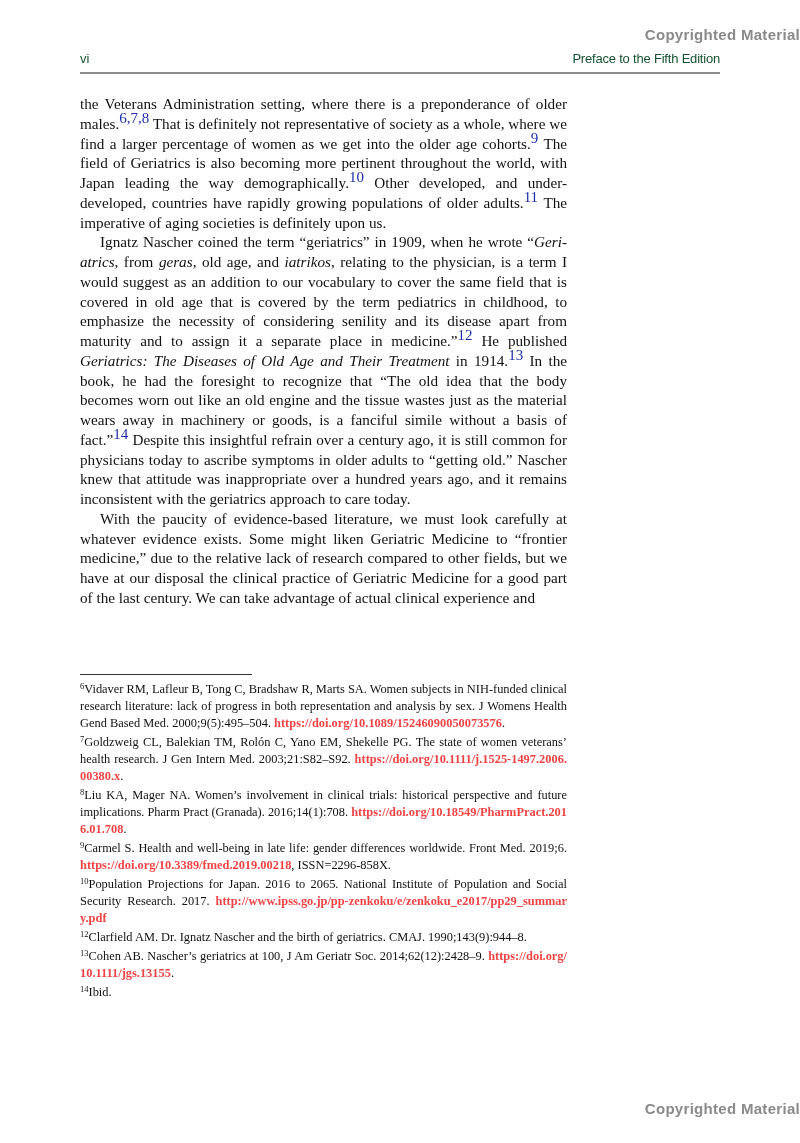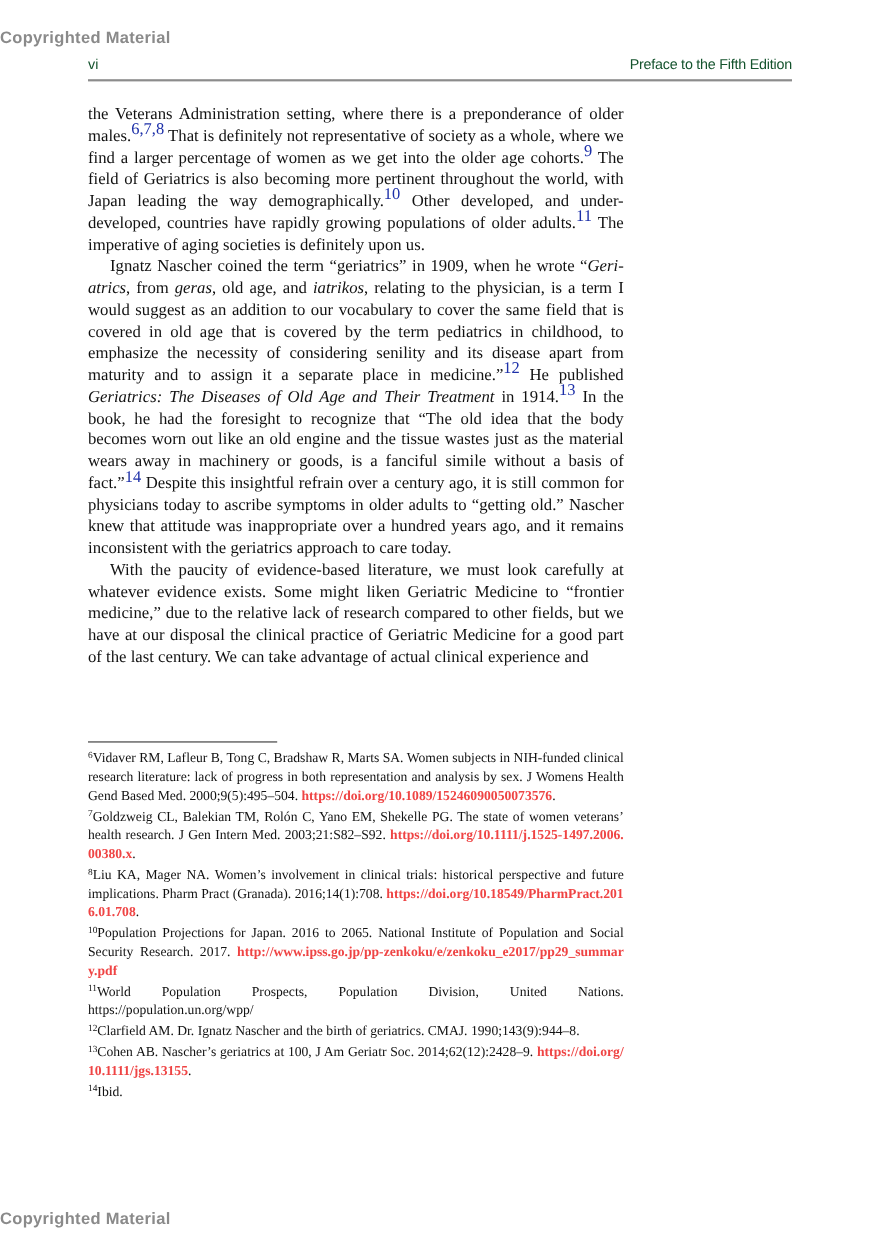--- a/index.html
+++ b/index.html
@@ -1,18 +1,18 @@
 <!DOCTYPE html>
 <html><head>
   <meta charset="utf-8">
   <style>
     html, body { margin: 0; padding: 0; background: #ffffff; }
     body { width: 800px; height: 1143px; position: relative; overflow: hidden; }
     .watermark {
-      position: absolute; left: 0; width: 800px; text-align: left;
+      position: absolute; left: 0; width: 800px; text-align: right;
       font-family: "Liberation Sans", sans-serif; font-size: 15px; font-weight: bold;
       color: #8a8a8a; letter-spacing: 0.3px;
     }
     .wm-top { top: 26px; }
     .wm-bottom { top: 1100px; }
     .running-head {
       position: absolute; left: 80px; top: 50px; width: 640px; height: 22px;
       font-family: "Liberation Sans", sans-serif; font-size: 13px; color: #14532d;
       border-bottom: 2px solid #8c8c8c;
     }
@@ -55,20 +55,20 @@
   <p class="indent"><span>Ignatz Nascher coined the term “geriatrics” in 1909, when he wrote “</span><i>Geri­atrics</i><span>, from </span><i>geras</i><span>, old age, and </span><i>iatrikos</i><span>, relating to the physician, is a term I would suggest as an addition to our vocabulary to cover the same field that is covered in old age that is covered by the term pediatrics in childhood, to emphasize the necessity of considering senility and its disease apart from maturity and to assign it a separate place in medicine.”</span><sup class="ref">12</sup><span> He published </span><i>Geriatrics: The Diseases of Old Age and Their Treatment</i><span> in 1914.</span><sup class="ref">13</sup><span> In the book, he had the foresight to recognize that “The old idea that the body becomes worn out like an old engine and the tissue wastes just as the material wears away in machinery or goods, is a fanciful simile without a basis of fact.”</span><sup class="ref">14</sup><span> Despite this insightful refrain over a century ago, it is still common for physicians today to ascribe symptoms in older adults to “getting old.” Nascher knew that attitude was inappropriate over a hundred years ago, and it remains inconsistent with the geriatrics approach to care today.</span></p>
   <p class="indent">With the paucity of evidence-based literature, we must look carefully at whatever evidence exists. Some might liken Geriatric Medicine to “frontier medicine,” due to the relative lack of research compared to other fields, but we have at our disposal the clinical practice of Geriatric Medicine for a good part of the last century. We can take advantage of actual clinical experience and</p>
 </div>
 
 <div class="fn-rule"></div>
 
 <div class="footnotes">
   <p class="fn"><sup>6</sup><span>Vidaver RM, Lafleur B, Tong C, Bradshaw R, Marts SA. Women subjects in NIH-funded clinical research literature: lack of progress in both representation and analysis by sex. J Womens Health Gend Based Med. 2000;9(5):495–504. </span><a class="link">https://doi.org/10.1089/15246090050073576</a><span>.</span></p>
   <p class="fn"><sup>7</sup><span>Goldzweig CL, Balekian TM, Rolón C, Yano EM, Shekelle PG. The state of women veterans’ health research. J Gen Intern Med. 2003;21:S82–S92. </span><a class="link">https://doi.org/10.1111/j.1525-1497.2006.00380.x</a><span>.</span></p>
   <p class="fn"><sup>8</sup><span>Liu KA, Mager NA. Women’s involvement in clinical trials: historical perspective and future implications. Pharm Pract (Granada). 2016;14(1):708. </span><a class="link">https://doi.org/10.18549/PharmPract.2016.01.708</a><span>.</span></p>
+  <p class="fn"><sup>9</sup><span>Carmel S. Health and well-being in late life: gender differences worldwide. Front Med. 2019;6. </span><a class="link">https://doi.org/10.3389/fmed.2019.00218</a><span>, ISSN=2296-858X.</span></p>
   <p class="fn"><sup>10</sup><span>Population Projections for Japan. 2016 to 2065. National Institute of Population and Social Security Research. 2017. </span><a class="link">http://www.ipss.go.jp/pp-zenkoku/e/zenkoku_e2017/pp29_summary.pdf</a><span></span></p>
-  <p class="fn"><sup>11</sup><span>World Population Prospects, Population Division, United Nations. https://population.un.org/wpp/</span></p>
   <p class="fn"><sup>12</sup><span>Clarfield AM. Dr. Ignatz Nascher and the birth of geriatrics. CMAJ. 1990;143(9):944–8.</span></p>
   <p class="fn"><sup>13</sup><span>Cohen AB. Nascher’s geriatrics at 100, J Am Geriatr Soc. 2014;62(12):2428–9. </span><a class="link">https://doi.org/10.1111/jgs.13155</a><span>.</span></p>
   <p class="fn"><sup>14</sup><span>Ibid.</span></p>
 </div>
 
 <div class="watermark wm-bottom">Copyrighted Material</div>
 
 </body></html>

